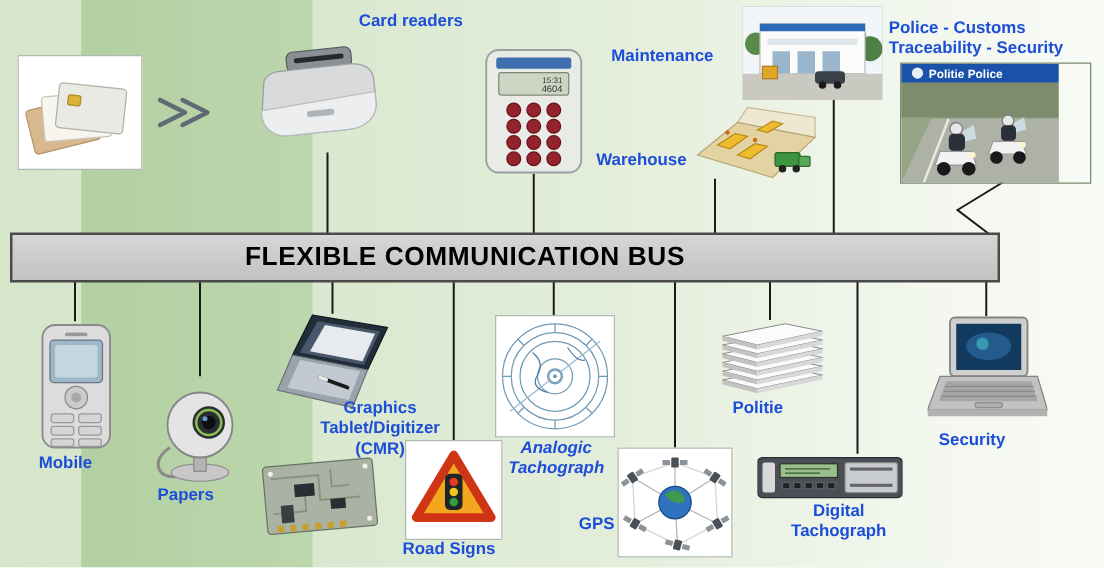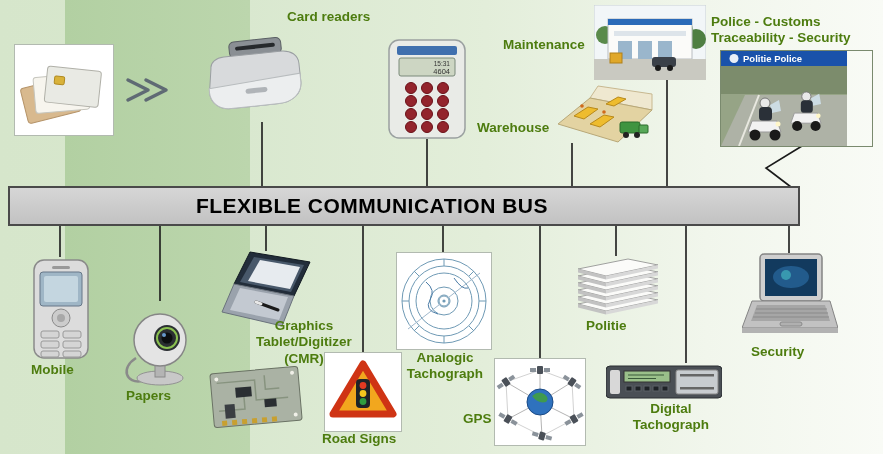--- a/index.html
+++ b/index.html
@@ -3,21 +3,21 @@
 <meta charset="utf-8">
 <style>
   html,body{margin:0;padding:0;background:#fff;font-family:"Liberation Sans",sans-serif;}
   .stage{position:relative;width:883px;height:454px;overflow:hidden;background:#e7f0e0;}
   .bg-base{position:absolute;inset:0;background:linear-gradient(to right,#d6e6cb 0%,#d9e8cf 28%,#e3eeda 55%,#f1f6ec 80%,#f9fbf6 100%);}
   .bg-band{position:absolute;top:0;bottom:0;left:65px;width:185px;background:linear-gradient(to right,#b2d0a2,#bcd6ad);}
   .connectors{position:absolute;left:0;top:0;pointer-events:none;}
   .node{position:absolute;}
   .whitebox{background:#ffffff;border:1px solid #b2bab0;box-sizing:border-box;}
   .photo{border:1px solid #7a8a6e;box-sizing:border-box;}
-  .label{position:absolute;font-weight:bold;font-size:13.5px;line-height:1.22;color:#4d7c0f;white-space:pre-line;}
+  .label{position:absolute;font-weight:bold;font-size:13.5px;line-height:1.22;color:#1d4ed8;white-space:pre-line;}
   .label.center{text-align:center;}
   .busbar{position:absolute;left:8px;top:186px;width:792px;height:40px;background:linear-gradient(#d6d6d6,#c2c2c2);border:2.5px solid #4a4a4a;box-sizing:border-box;display:flex;align-items:center;justify-content:center;padding-right:64px;}
   .busbar span{font-weight:bold;font-size:21px;letter-spacing:.5px;color:#000;}
   svg{display:block;}
 </style>
 </head>
 <body>
 
 <div class="stage">
   <div class="bg-base"></div>
@@ -100,21 +100,21 @@
         <circle cx="25" cy="76" r="5.5"></circle>
           <circle cx="41" cy="76" r="5.5"></circle>
           <circle cx="57" cy="76" r="5.5"></circle>
         <circle cx="25" cy="89" r="5.5"></circle>
           <circle cx="41" cy="89" r="5.5"></circle>
           <circle cx="57" cy="89" r="5.5"></circle>
       </g>
     </svg>
   </div>
 
-  <div class="label" style="left:486px;top:37px;padding-left:17px;">Maintenance</div>
+  <div class="label" style="left:472px;top:37px;padding-left:17px;">Maintenance</div>
   <div class="node" style="left:594px;top:5px;width:112px;height:75px;">
     <svg width="112" height="75" viewBox="0 0 112 75">
       <rect width="112" height="75" fill="#f2f6f8" stroke="#c8d0d4"></rect>
       <circle cx="11" cy="30" r="9" fill="#5a8a4a"></circle>
         <circle cx="102" cy="34" r="10" fill="#4f7f42"></circle>
         <circle cx="92" cy="24" r="7" fill="#6a9a58"></circle>
       <rect x="14" y="14" width="84" height="40" fill="#fbfbf9" stroke="#b8bcc0"></rect>
       <rect x="14" y="14" width="84" height="6" fill="#2a6ab8"></rect>
       <rect x="20" y="26" width="72" height="5" fill="#dde4ea"></rect>
       <rect x="24" y="36" width="14" height="18" fill="#9ab6cc"></rect>
@@ -283,21 +283,21 @@
         <line x1="17" y1="78" x2="22" y2="73"></line>
           <line x1="77" y1="78" x2="72" y2="73"></line>
       </g>
       <line x1="11" y1="76" x2="83" y2="20" stroke="#9fb8cc" stroke-width="1"></line>
       <path d="M29,29 q10,8 4,18 t8,14" stroke="#4a7ba6" fill="none"></path>
       <path d="M57,25 q8,12 14,10" stroke="#4a7ba6" fill="none"></path>
       <circle cx="47" cy="48" r="5" fill="#ffffff" stroke="#6f9ab5"></circle>
       <circle cx="47" cy="48" r="1.6" fill="#6f9ab5"></circle>
     </svg>
   </div>
-  <div class="label center" style="left:398px;top:350px;width:94px;">Analogic
+  <div class="label center" style="left:398px;top:350px;width:94px;font-style:italic;">Analogic
 Tachograph</div>
 
   <div class="node whitebox" style="left:494px;top:358px;width:92px;height:88px;">
     <svg width="90" height="86" viewBox="0 0 90 86">
       <defs>
         <g id="sat">
           <rect x="-3" y="-4" width="6" height="8" rx="1" fill="#4a5058"></rect>
           <rect x="-10" y="-2" width="6" height="4" fill="#8a929a"></rect>
           <rect x="4" y="-2" width="6" height="4" fill="#8a929a"></rect>
         </g>

